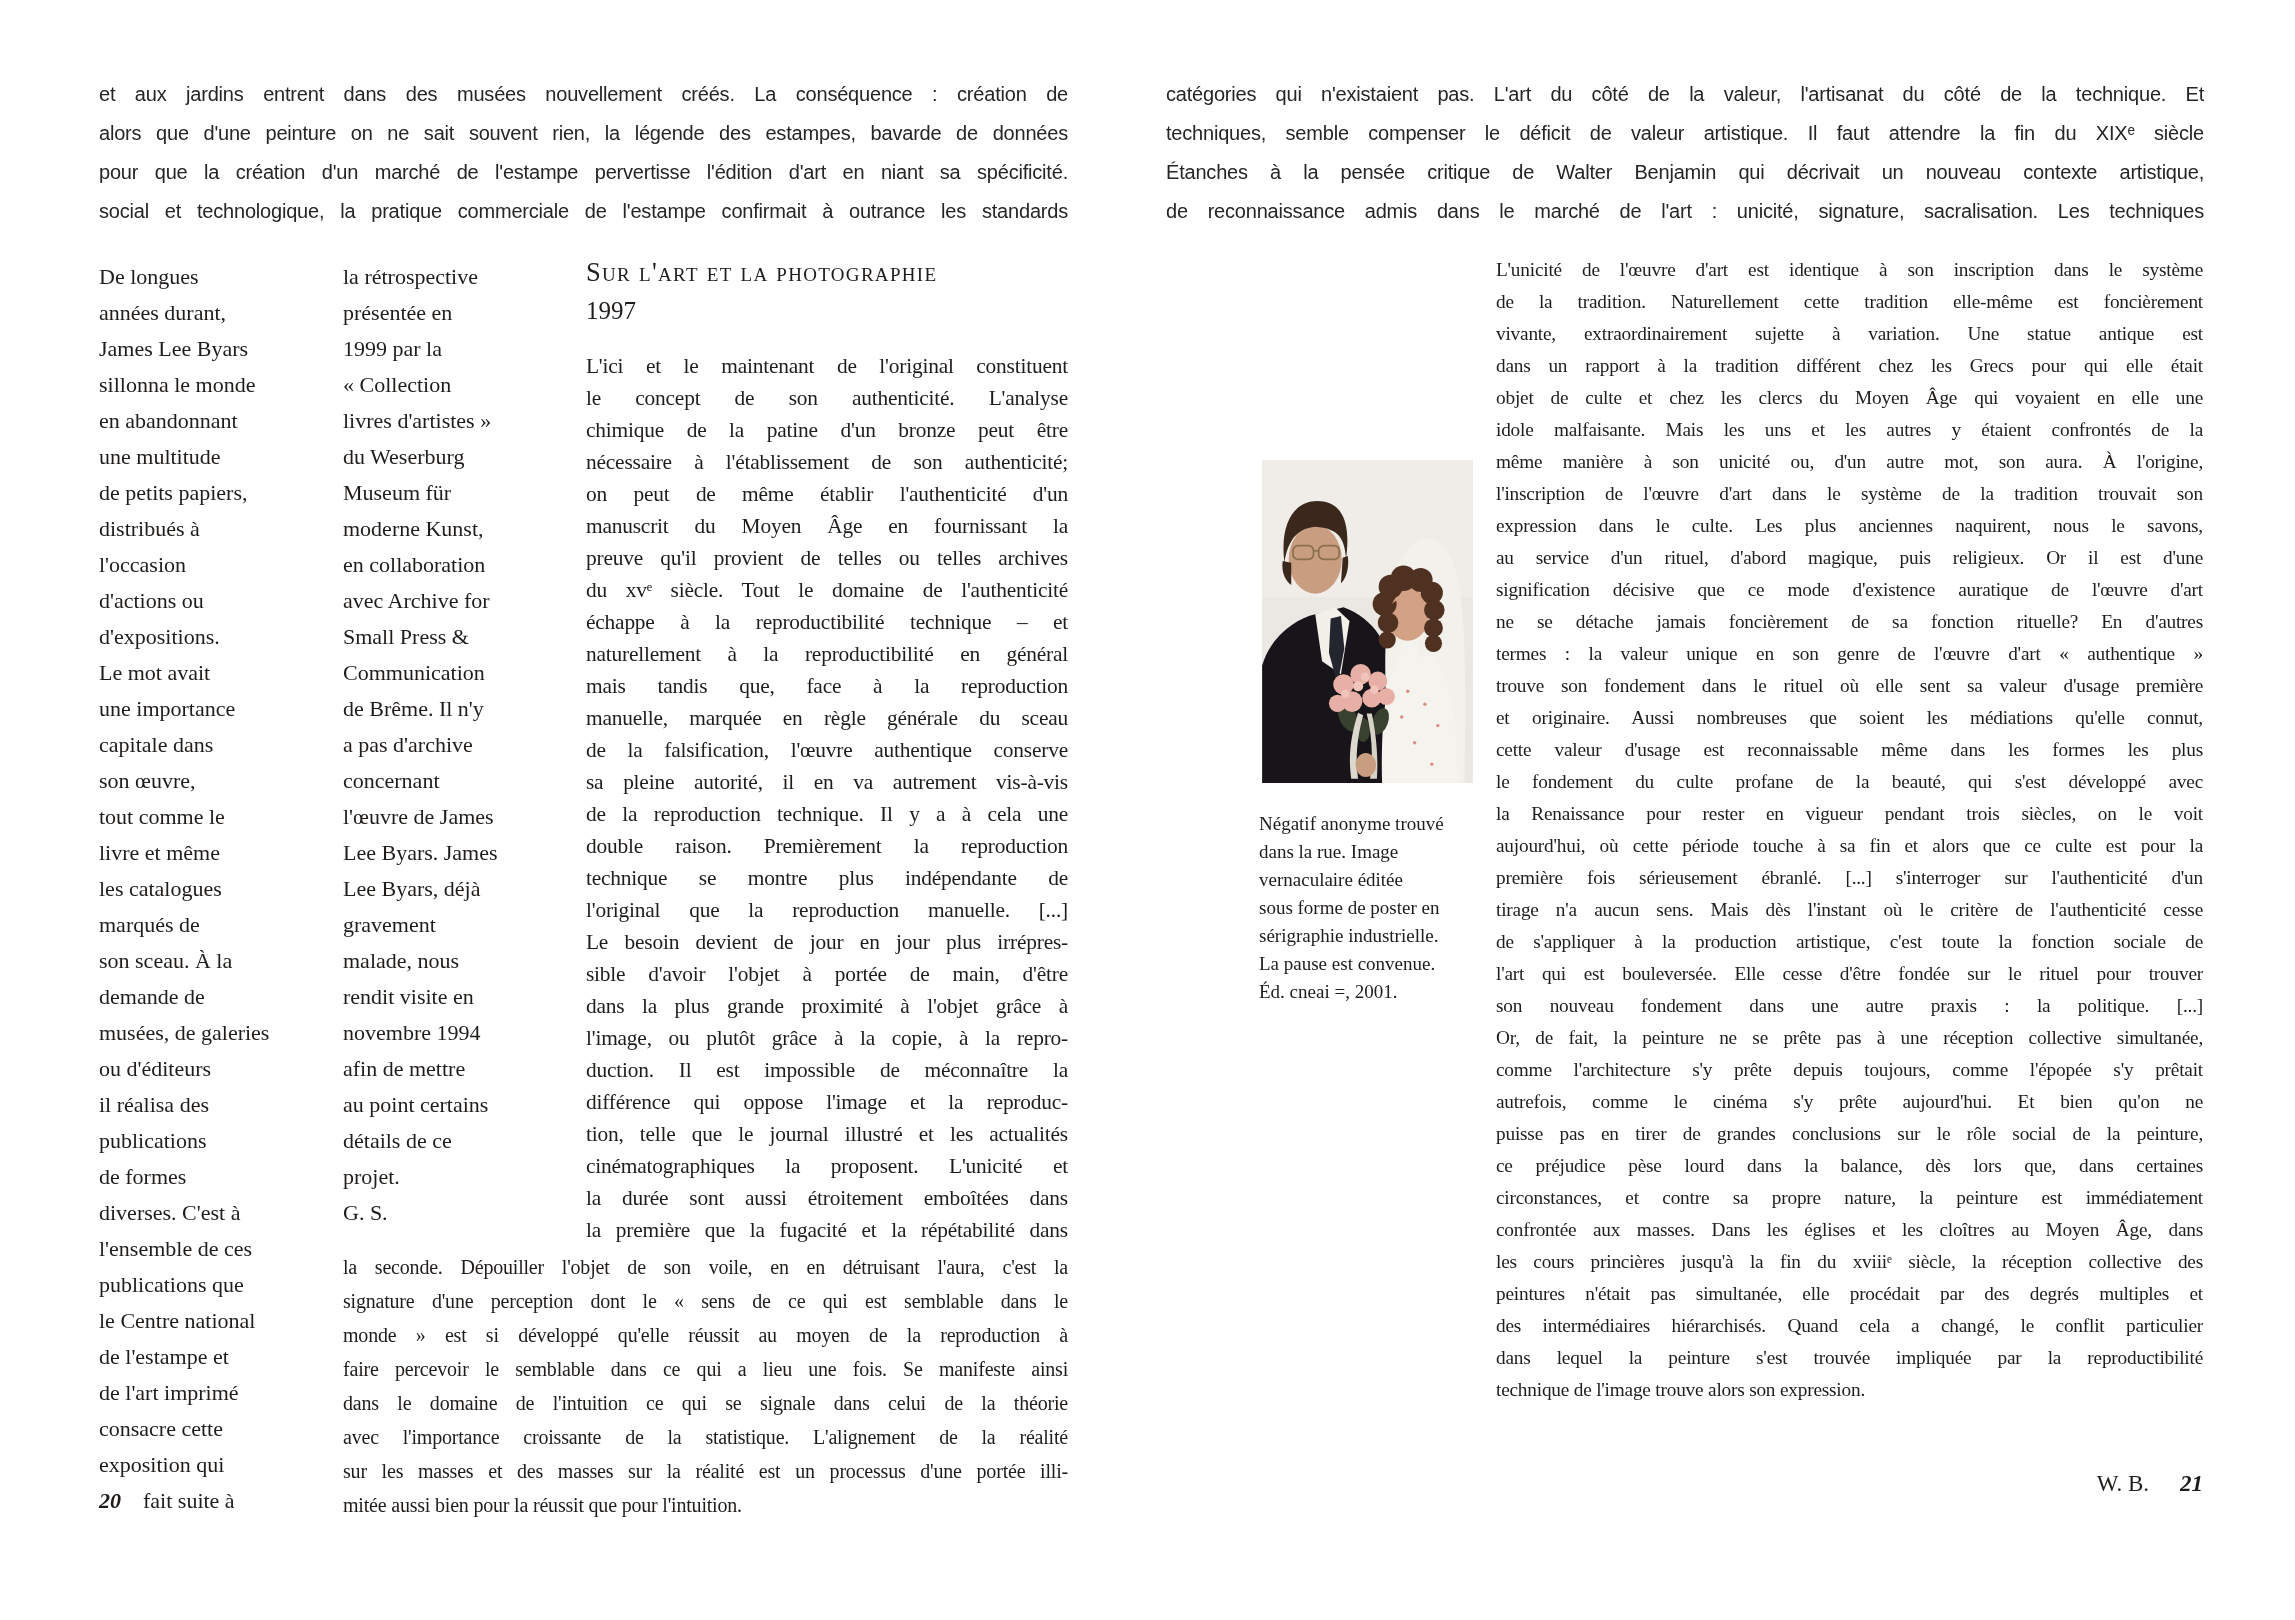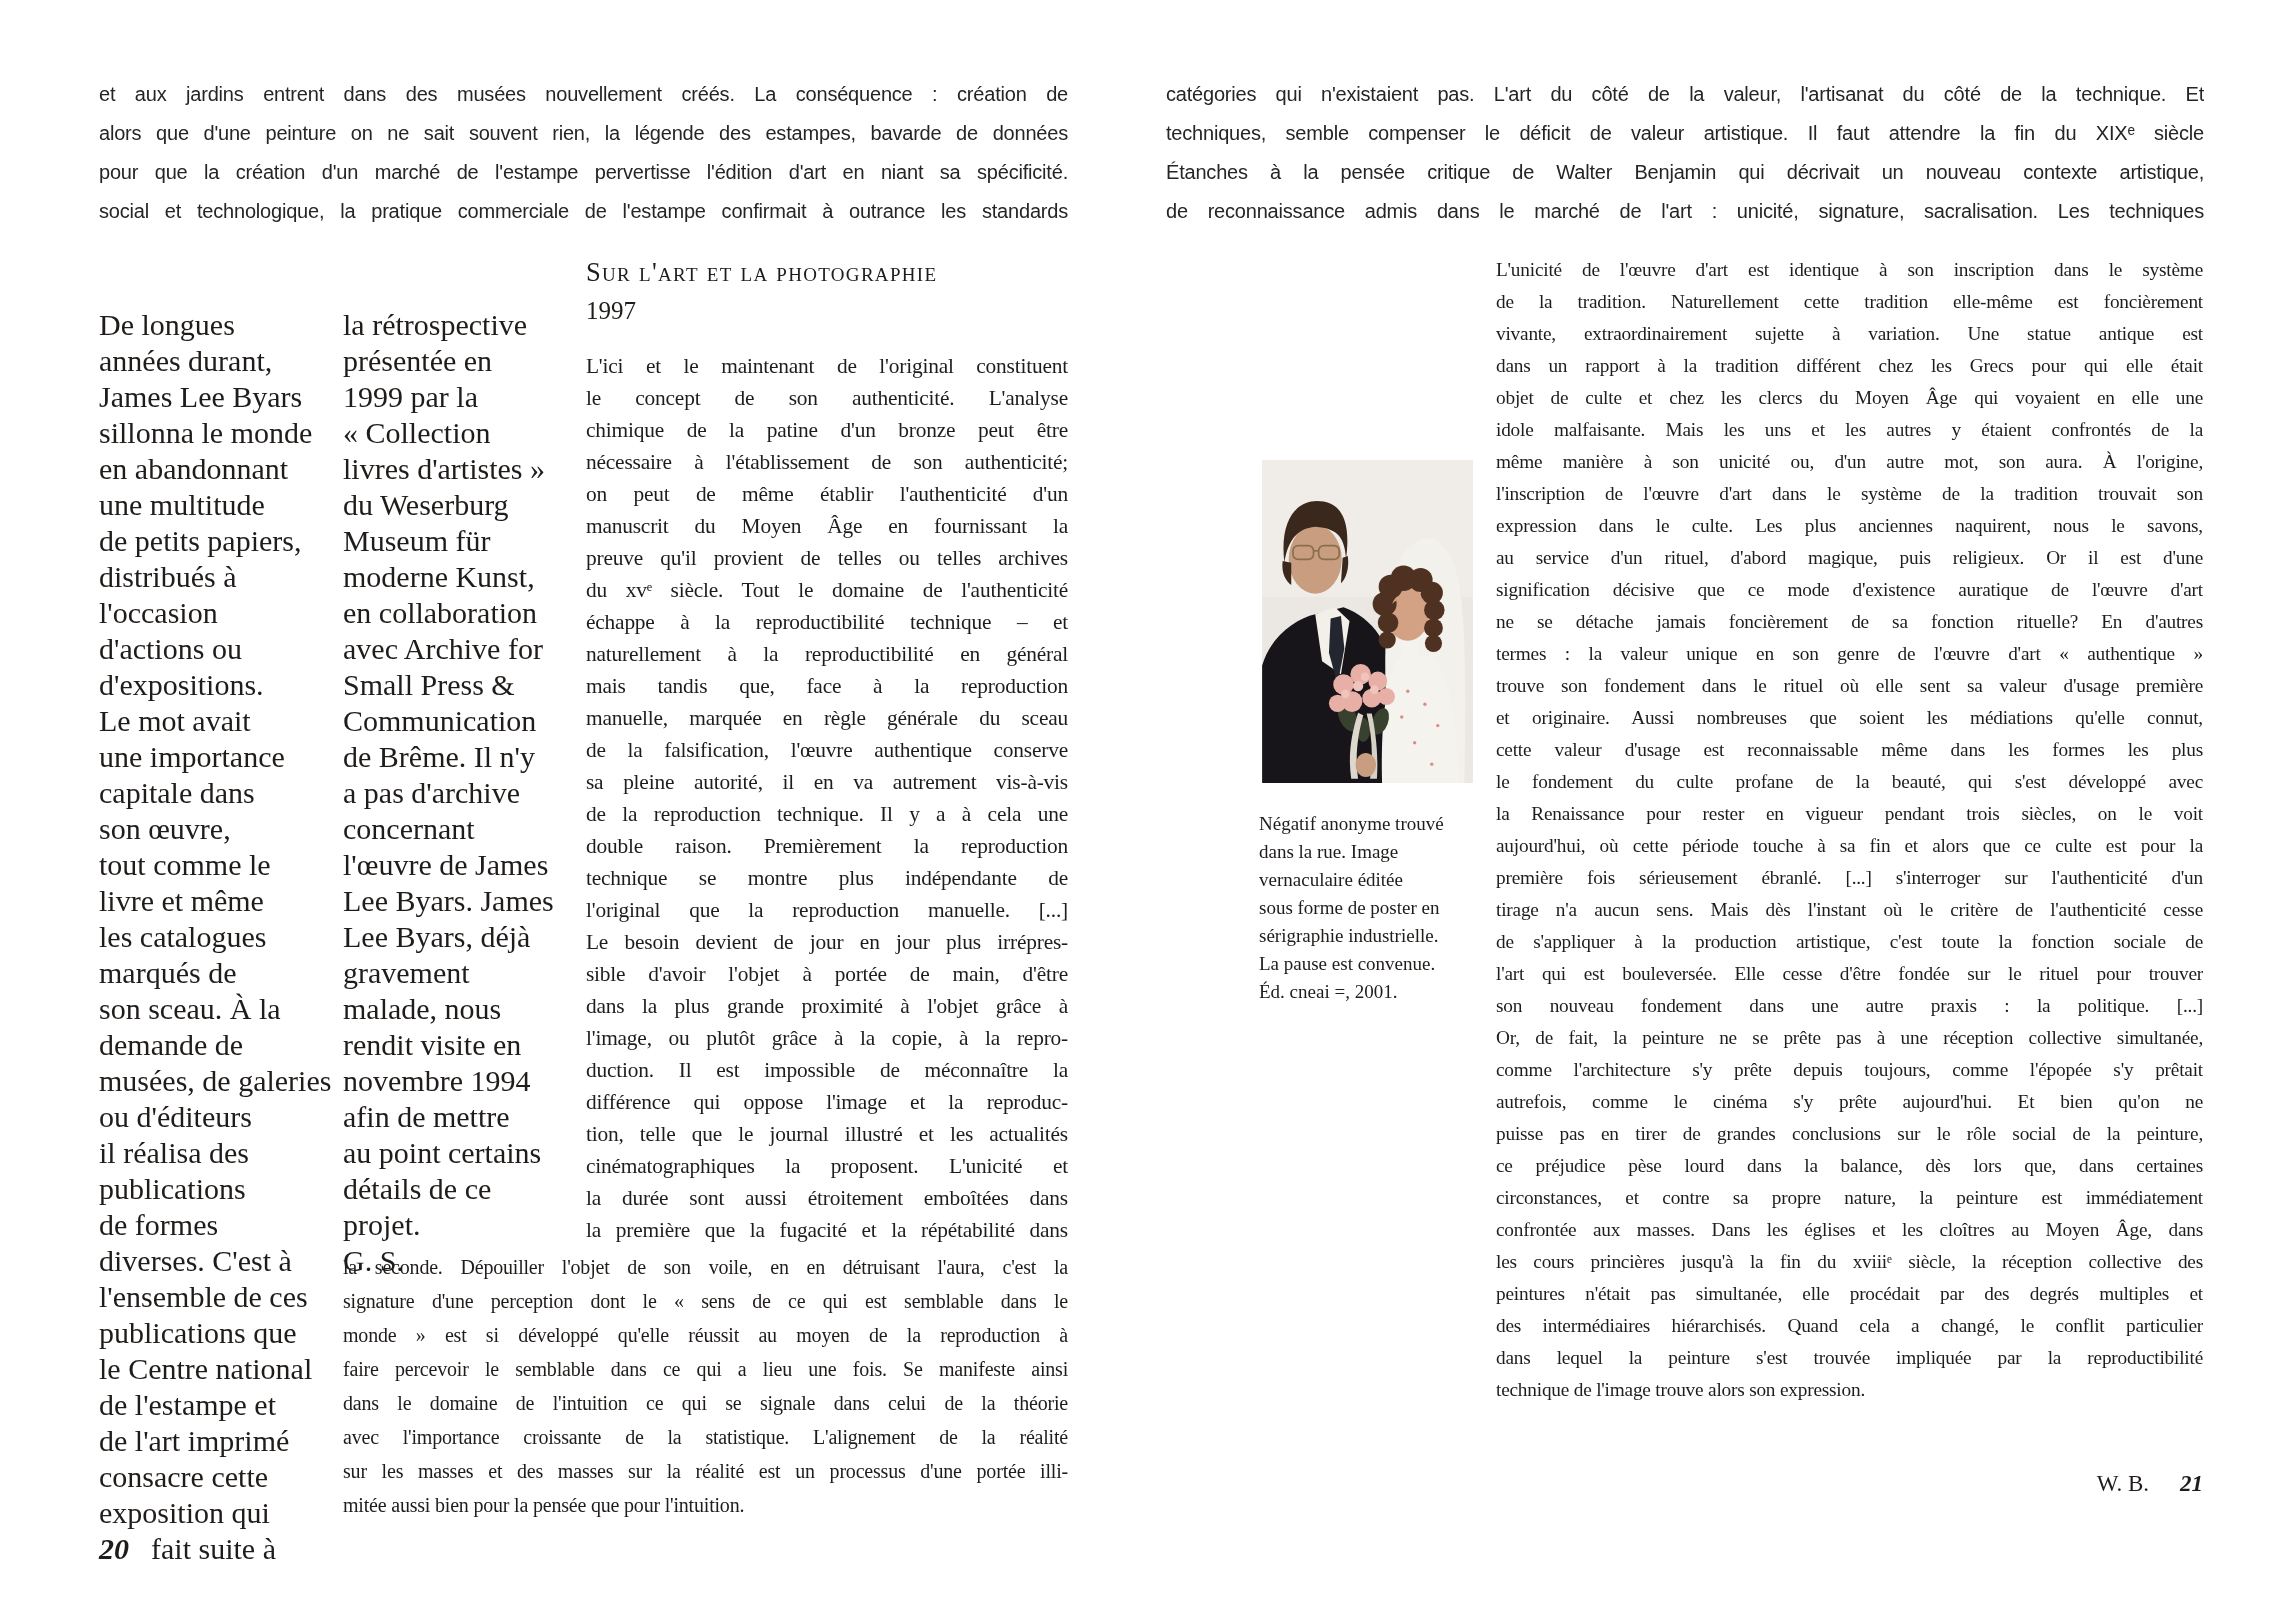--- a/index.html
+++ b/index.html
@@ -22,21 +22,21 @@
     font-family: "Liberation Sans", sans-serif;
     font-size: 20px;
     line-height: 39px;
     letter-spacing: -0.2px;
     color: #262524;
   }
   .tp-left  { left: 99px;  top: 75px; width: 969px; }
   .tp-right { left: 1166px; top: 75px; width: 1038px; }
 
   .col { position: absolute; font-family: "Liberation Serif", serif; color: #1f1c1a; }
-  .large { font-size: 30px; line-height: 36px; margin-top: 48px; }
+  .large { font-size: 22px; line-height: 36px; }
   .col1 { left: 99px; top: 259px; width: 244px; }
   .col2 { left: 343px; top: 259px; width: 243px; }
   .lastline { display: flex; gap: 22px; align-items: baseline; }
   .pagenum { font-style: italic; font-weight: bold; }
 
   .col3-head { position: absolute; left: 586px; top: 257px; }
   .smallcaps { font-variant: small-caps; font-size: 26.6px; letter-spacing: 1.3px; text-align: right; }
   .year { font-size: 25px; margin-top: 8.6px; }
 
   .col3-body {
@@ -194,21 +194,21 @@
     </div>
 
   <div class="col wide just soft">
       <div class="ln">la seconde. Dépouiller l'objet de son voile, en en détruisant l'aura, c'est la</div>
       <div class="ln">signature d'une perception dont le « sens de ce qui est semblable dans le</div>
       <div class="ln">monde » est si développé qu'elle réussit au moyen de la reproduction à</div>
       <div class="ln">faire percevoir le semblable dans ce qui a lieu une fois. Se manifeste ainsi</div>
       <div class="ln">dans le domaine de l'intuition ce qui se signale dans celui de la théorie</div>
       <div class="ln">avec l'importance croissante de la statistique. L'alignement de la réalité</div>
       <div class="ln">sur les masses et des masses sur la réalité est un processus d'une portée illi-</div>
-      <div class="ln">mitée aussi bien pour la pensée que pour l'intuition.</div>
+      <div class="ln">mitée aussi bien pour la réussit que pour l'intuition.</div>
     </div>
 
   <svg class="photo" role="img" viewBox="0 0 246 377" xmlns="http://www.w3.org/2000/svg" aria-label="Photographie couleur : couple de mariés, homme à lunettes en costume sombre, mariée en robe blanche avec voile tenant un bouquet de roses roses">
     <rect x="0" y="0" width="246" height="377" fill="#ebe8e3"></rect>
     <rect x="0" y="0" width="246" height="160" fill="#f0ede8"></rect>
 
     <path d="M 0,377 L 0,240 C 10,205 40,185 62,180 L 95,172 C 130,185 150,215 155,260 L 160,377 Z" fill="#17151a"></path>
 
     <path d="M 62,180 L 85,172 L 102,188 L 92,250 L 70,235 Z" fill="#f3f0ea"></path>
     <path d="M 80,185 L 92,182 L 96,220 L 88,262 L 78,225 Z" fill="#23252f"></path>

